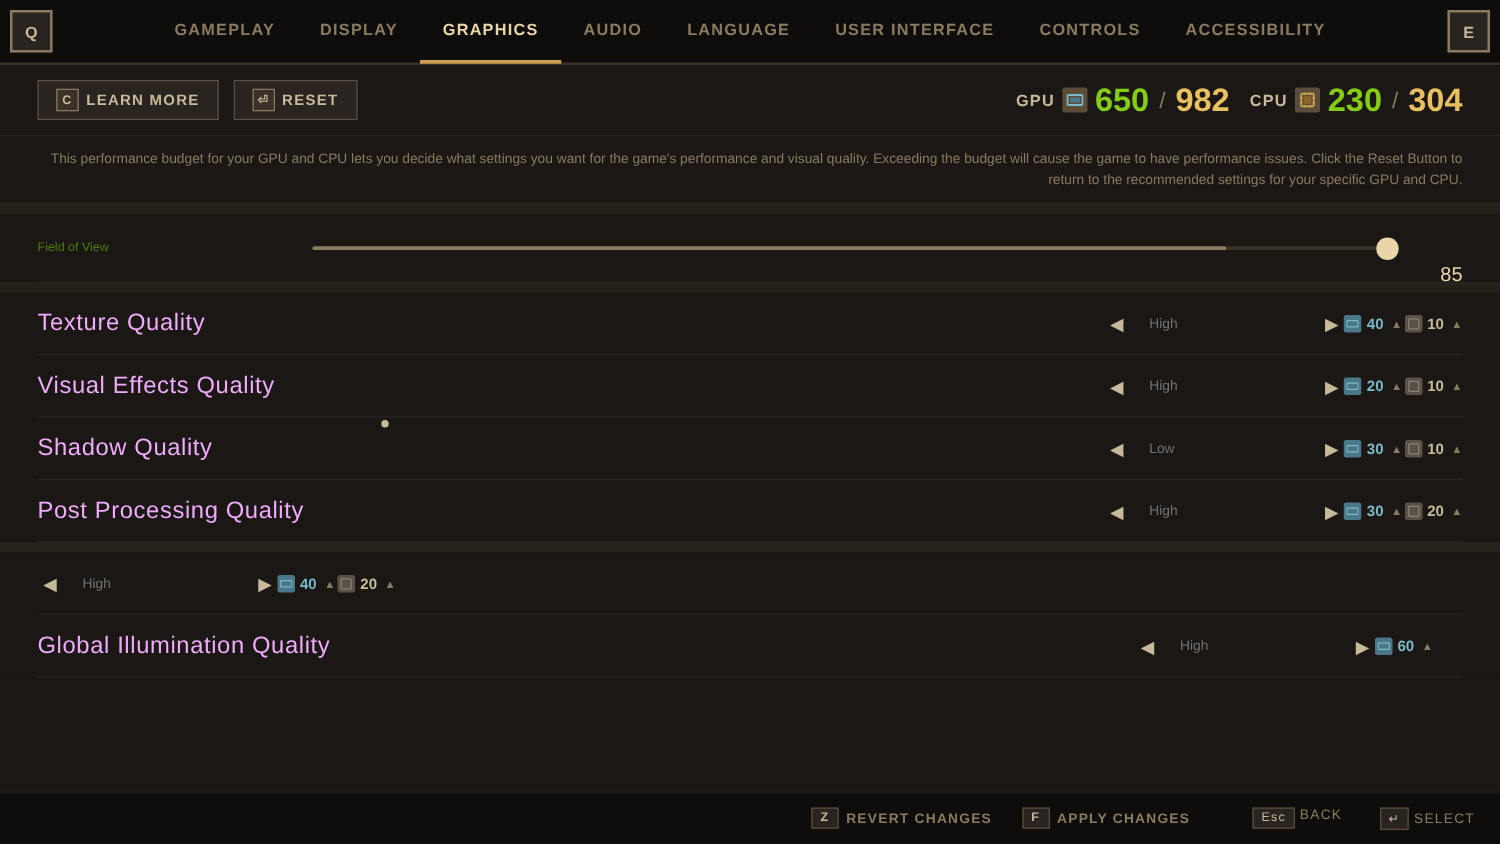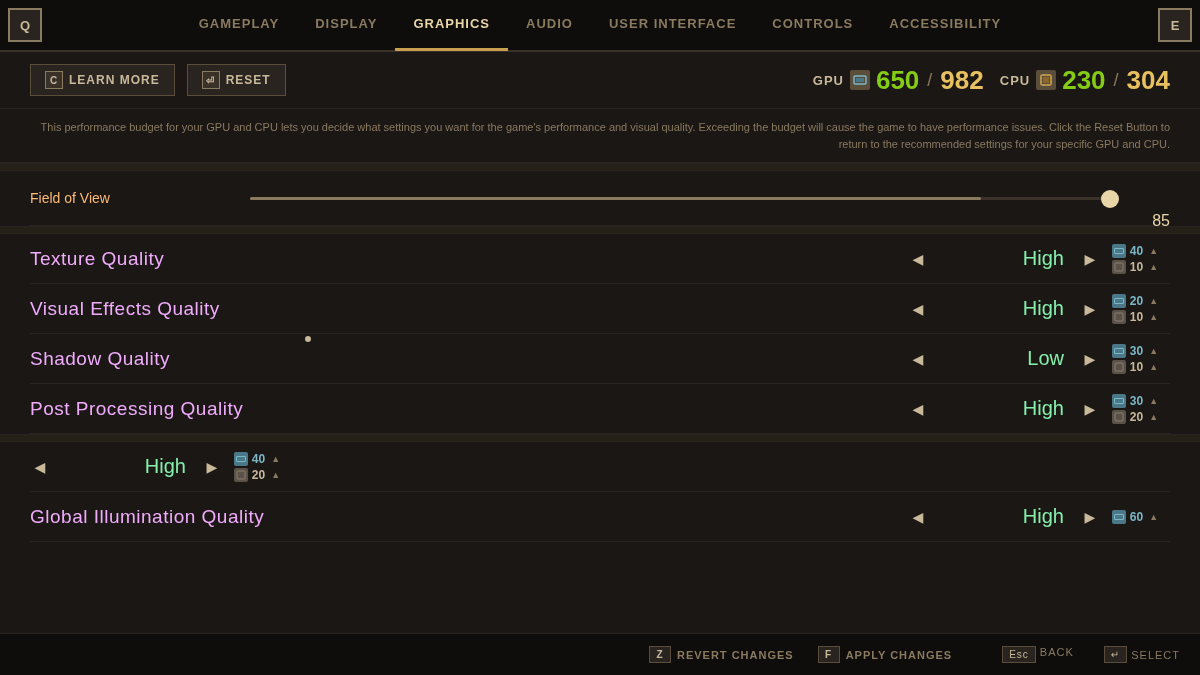--- a/index.html
+++ b/index.html
@@ -206,30 +206,30 @@
       display: flex;
       align-items: center;
       justify-content: center;
       cursor: pointer;
       color: #c8b99a;
       font-size: 14px;
     }
 
     .setting-value {
       width: 120px;
-      text-align: right;
-      font-size: 20px;
-      color: #86efac;
+      text-align: left;
+      font-size: 11px;
+      color: #737373;
     }
 
     
     .cost-badges {
       display: flex;
-      flex-direction: column;
-      align-items: center;
+      flex-direction: row;
+      align-items: flex-end;
       gap: 2px;
       min-width: 70px;
     }
 
     .cost-badge {
       display: flex;
       align-items: center;
       gap: 4px;
       font-size: 12px;
       font-weight: bold;
@@ -266,22 +266,22 @@
 
     
     .fov-row {
       display: flex;
       align-items: center;
       height: 55px;
       padding: 0 0;
     }
 
     .fov-label {
-      font-size: 14px;
-      color: #fdba74;
+      font-size: 10px;
+      color: #4d7c0f;
       flex: 0 0 200px;
     }
 
     .fov-slider-container {
       flex: 1;
       display: flex;
       align-items: center;
       padding: 0 20px;
     }
 
@@ -393,20 +393,21 @@
 </head>
 <body>
 
 <nav class="top-nav">
   <div class="nav-key-btn">Q</div>
   <div class="nav-tabs">
     <div class="nav-tab">GAMEPLAY</div>
     <div class="nav-tab">DISPLAY</div>
     <div class="nav-tab active">GRAPHICS</div>
     <div class="nav-tab">AUDIO</div>
+    <div class="nav-tab">LANGUAGE</div>
     <div class="nav-tab">USER INTERFACE</div>
     <div class="nav-tab">CONTROLS</div>
     <div class="nav-tab">ACCESSIBILITY</div>
   </div>
   <div class="nav-key-btn">E</div>
 </nav>
 
 <div class="toolbar">
   <button class="toolbar-btn">
     <span class="key-badge">C</span>

